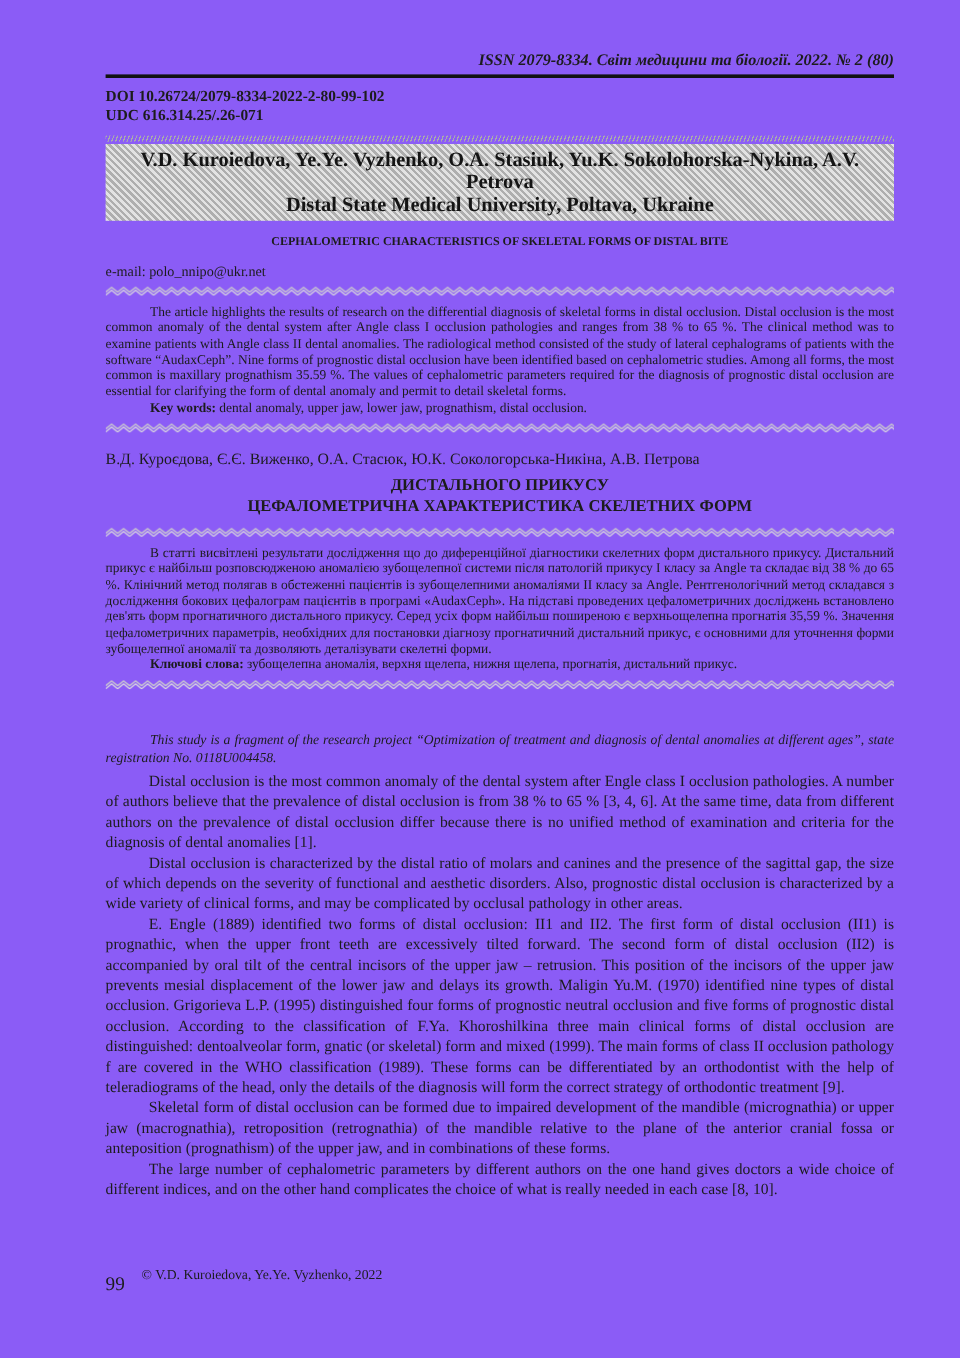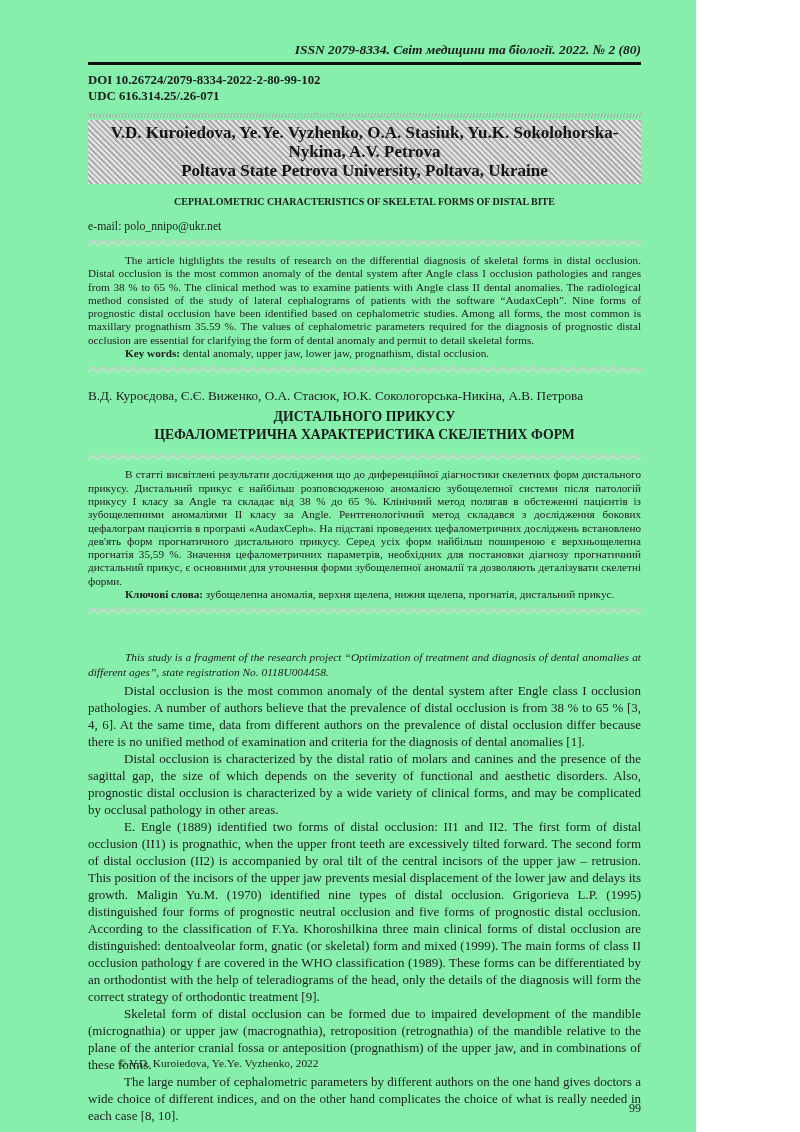--- a/index.html
+++ b/index.html
@@ -1,21 +1,21 @@
 <!DOCTYPE html>
 <html><head>
 <meta charset="utf-8">
 <style>
   * { margin: 0; padding: 0; box-sizing: border-box; }
   html, body { background: #ffffff; }
   .page {
     position: relative;
-    width: 696px;
+    width: 800px;
     height: 1132px;
-    background: #86efac;
+    background: #8b5cf6;
     font-family: "Liberation Serif", "DejaVu Serif", serif;
     color: #1c1c1c;
     padding: 42px 55px 0 88px;
     overflow: hidden;
   }
   .issn-line {
     text-align: right;
     font-weight: bold;
     font-style: italic;
     font-size: 13.5px;
@@ -111,41 +111,40 @@
     left: 30px;
     top: 0;
     font-size: 11.4px;
     line-height: 14px;
   }
   .page-number {
     position: absolute;
     left: 0;
     right: 0;
     top: 6px;
-    text-align: right;
-    font-size: 12px;
-    margin-top: 39px;
+    text-align: left;
+    font-size: 16px;
   }
 </style>
 </head>
 <body>
 
 <div class="page">
 
   <div class="issn-line">ISSN 2079-8334. Світ медицини та біології. 2022. № 2 (80)</div>
   <hr class="header-rule">
 
   <div class="doi-line">DOI 10.26724/2079-8334-2022-2-80-99-102</div>
   <div class="udc-line">UDC 616.314.25/.26-071</div>
 
   <div class="hatch-divider"></div>
 
   <div class="authors-banner">
     <div>V.D. Kuroiedova, Ye.Ye. Vyzhenko, O.A. Stasiuk, Yu.K. Sokolohorska-Nykina, A.V. Petrova</div>
-    <div>Poltava State Petrova University, Poltava, Ukraine</div>
+    <div>Distal State Medical University, Poltava, Ukraine</div>
   </div>
 
   <div class="title-en">CEPHALOMETRIC CHARACTERISTICS OF SKELETAL FORMS OF DISTAL BITE</div>
 
   <div class="email-line">e-mail: polo_nnipo@ukr.net</div>
 
   <svg class="zigzag" width="100%" height="9" aria-hidden="true">
     <defs>
         <pattern id="zz1" width="10" height="9" patternUnits="userSpaceOnUse">
       <path d="M0,5.5 L5,1.5 L10,5.5" fill="none" stroke="#cccccc" stroke-width="1.1"></path>

